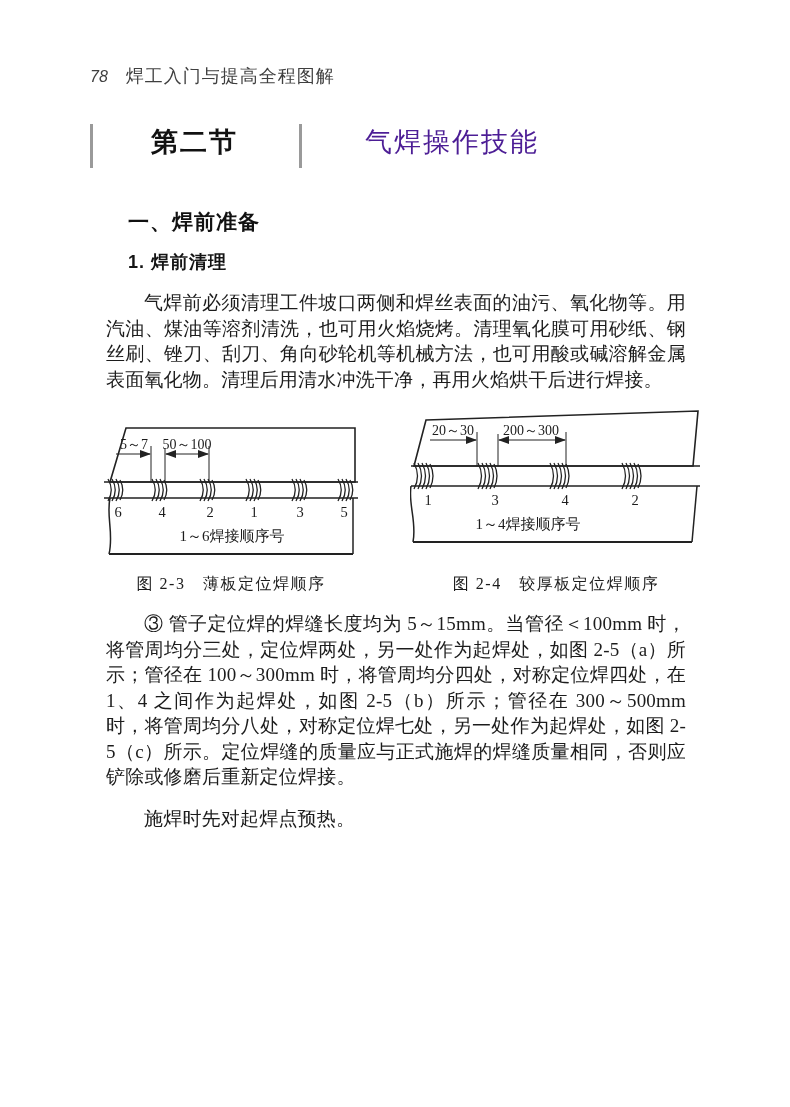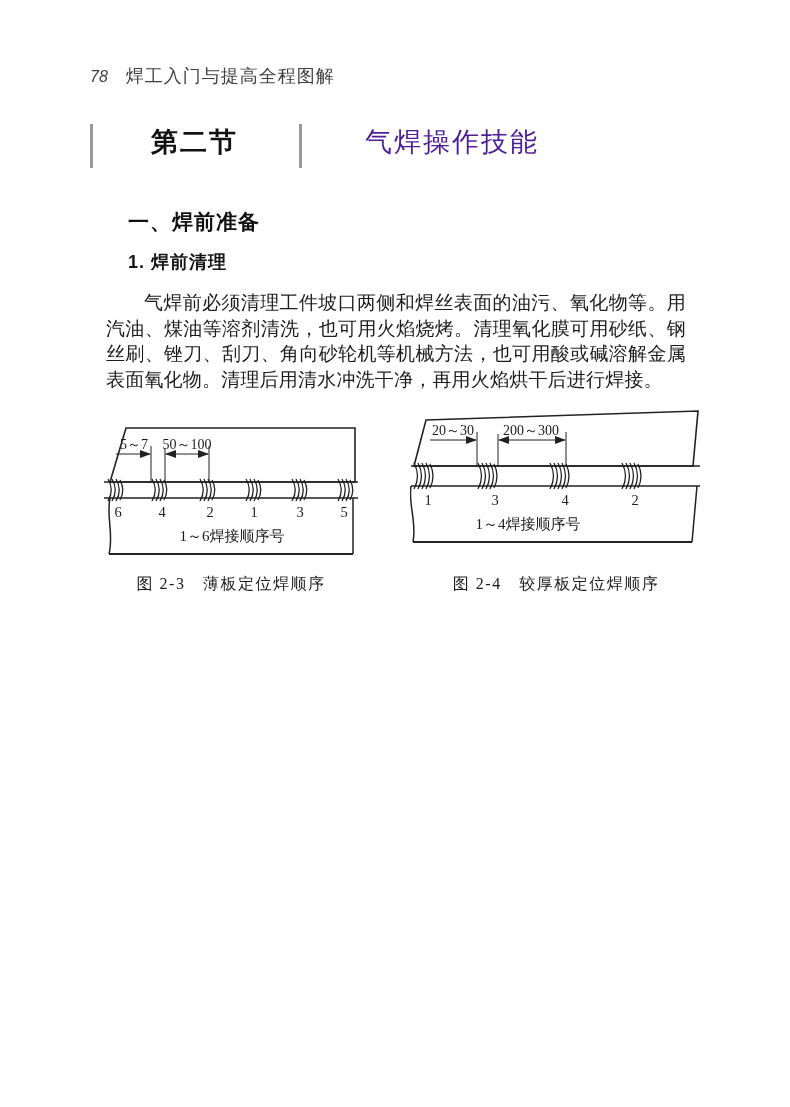--- a/index.html
+++ b/index.html
@@ -157,15 +157,17 @@
 
         <path d="M1 78 C-2 96 7 114 3 134" fill="none" stroke="#222" stroke-width="1.5"></path>
         <path d="M3 134 H282" fill="none" stroke="#222" stroke-width="2.2"></path>
         <path d="M282 134 L287 78" fill="none" stroke="#222" stroke-width="1.5"></path>
         <text x="118" y="121" text-anchor="middle" font-size="15">1～4焊接顺序号</text>
       </svg>
       <div class="figcap">图 2-4　较厚板定位焊顺序</div>
     </div>
   </div>
 
+  <p class="body">③ 管子定位焊的焊缝长度均为 5～15mm。当管径＜100mm 时，将管周均分三处，定位焊两处，另一处作为起焊处，如图 2-5（a）所示；管径在 100～300mm 时，将管周均分四处，对称定位焊四处，在 1、4 之间作为起焊处，如图 2-5（b）所示；管径在 300～500mm 时，将管周均分八处，对称定位焊七处，另一处作为起焊处，如图 2-5（c）所示。定位焊缝的质量应与正式施焊的焊缝质量相同，否则应铲除或修磨后重新定位焊接。</p>
 
+  <p class="body">施焊时先对起焊点预热。</p>
 
 </div>
 
 </body></html>

